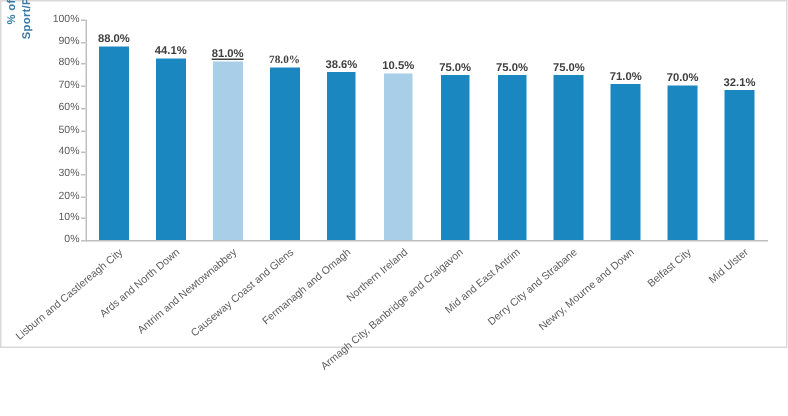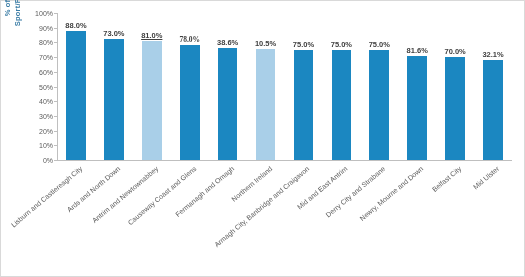--- a/index.html
+++ b/index.html
@@ -9,21 +9,21 @@
   }
   body {
     width: 525px;
     height: 277px;
     font-family: "Liberation Sans", sans-serif;
     overflow: hidden;
   }
   #chart-root {
     position: relative;
     width: 525px;
-    height: 277px;
+    height: 232px;
     box-sizing: border-box;
     border: 1px solid #d9d9d9;
   }
   
   #y-axis-title {
     position: absolute;
     left: 2px;
     top: 10px;
     width: 160px;
     height: 22px;
@@ -171,21 +171,21 @@
           <div class="y-tick-label">100%</div>
         </div>
       </div>
     <div id="bars">
         <div class="bar-slot" style="left: 9.1px; width: 19.7167px; height: 147px;">
           <div class="bar" style="height: 129.36px; background: rgb(27, 135, 193);"></div>
           <div class="bar-label" style="bottom: 129.36px;">88.0%</div>
         </div>
         <div class="bar-slot" style="left: 47.0167px; width: 19.7167px; height: 147px;">
           <div class="bar" style="height: 120.54px; background: rgb(27, 135, 193);"></div>
-          <div class="bar-label" style="bottom: 120.54px;">73.0%</div>
+          <div class="bar-label" style="bottom: 120.54px;">44.1%</div>
         </div>
         <div class="bar-slot" style="left: 84.9333px; width: 19.7167px; height: 147px;">
           <div class="bar light" style="height: 119.07px; background: rgb(169, 207, 232);"></div>
           <div class="bar-label" style="bottom: 119.07px; text-decoration: underline;">81.0%</div>
         </div>
         <div class="bar-slot" style="left: 122.85px; width: 19.7167px; height: 147px; font-family: Liberation Serif, serif;">
           <div class="bar" style="height: 114.66px; background: rgb(27, 135, 193);"></div>
           <div class="bar-label" style="bottom: 114.66px;">78.0%</div>
         </div>
         <div class="bar-slot" style="left: 160.767px; width: 19.7167px; height: 147px;">
@@ -203,21 +203,21 @@
         <div class="bar-slot" style="left: 274.517px; width: 19.7167px; height: 147px;">
           <div class="bar" style="height: 110.25px; background: rgb(27, 135, 193);"></div>
           <div class="bar-label" style="bottom: 110.25px;">75.0%</div>
         </div>
         <div class="bar-slot" style="left: 312.433px; width: 19.7167px; height: 147px;">
           <div class="bar" style="height: 110.25px; background: rgb(27, 135, 193);"></div>
           <div class="bar-label" style="bottom: 110.25px;">75.0%</div>
         </div>
         <div class="bar-slot" style="left: 350.35px; width: 19.7167px; height: 147px;">
           <div class="bar" style="height: 104.37px; background: rgb(27, 135, 193);"></div>
-          <div class="bar-label" style="bottom: 104.37px;">81.6%</div>
+          <div class="bar-label" style="bottom: 104.37px;">71.0%</div>
         </div>
         <div class="bar-slot" style="left: 388.267px; width: 19.7167px; height: 147px;">
           <div class="bar" style="height: 102.9px; background: rgb(27, 135, 193);"></div>
           <div class="bar-label" style="bottom: 102.9px;">70.0%</div>
         </div>
         <div class="bar-slot" style="left: 426.183px; width: 19.7167px; height: 147px;">
           <div class="bar" style="height: 99.96px; background: rgb(27, 135, 193);"></div>
           <div class="bar-label" style="bottom: 99.96px;">32.1%</div>
         </div>
       </div>

